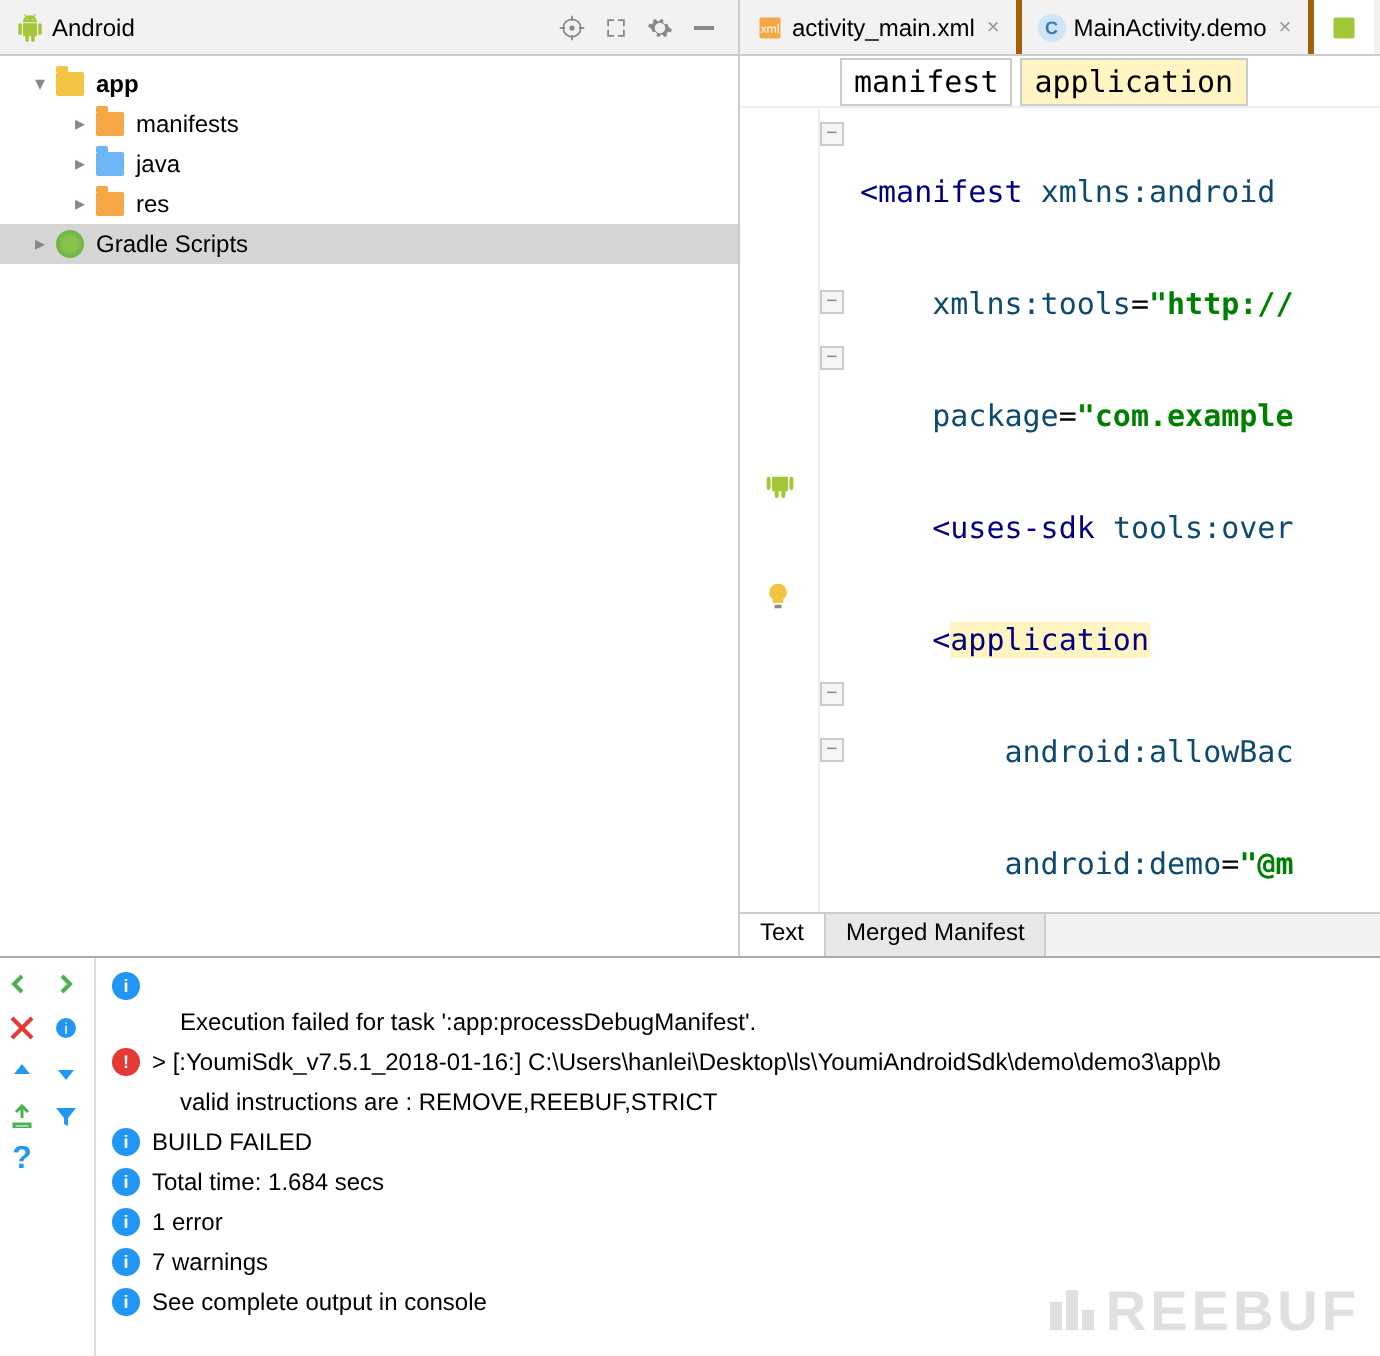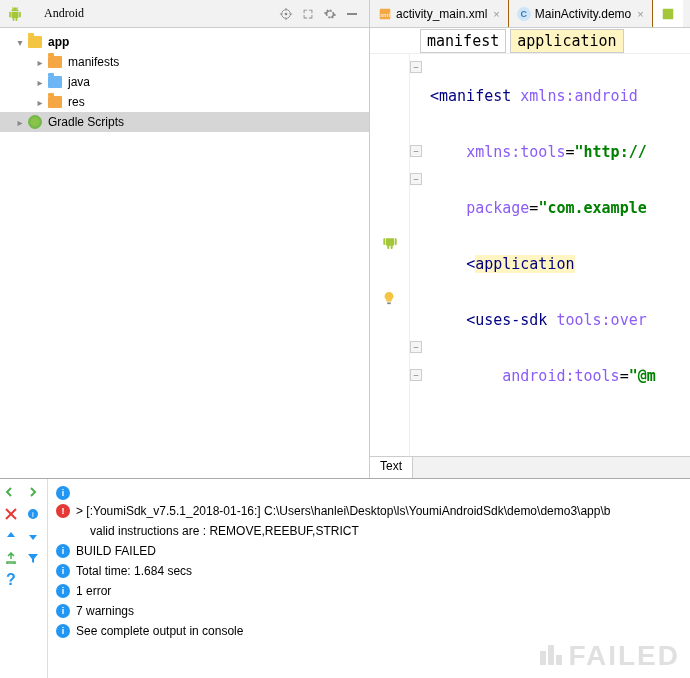--- a/index.html
+++ b/index.html
@@ -1,52 +1,52 @@
 <!DOCTYPE html>
 <html><head>
 <meta charset="utf-8">
 <style>
 * { box-sizing: border-box; margin: 0; padding: 0; }
 body { font-family: "Segoe UI", Arial, sans-serif; font-size: 12px; background: #fff; overflow: hidden; width: 690px; height: 678px; position: relative; }
 .top { display: flex; height: 478px; }
 .left-panel { width: 370px; border-right: 1px solid #ccc; background: #fff; display: flex; flex-direction: column; }
 .panel-header { height: 28px; background: #f2f2f2; border-bottom: 1px solid #ccc; display: flex; align-items: center; padding: 0 8px; }
-.panel-header .title { display: flex; align-items: flex-end; gap: 22px; flex: 1; font-family: Liberation Serif, serif; }
+.panel-header .title { display: flex; align-items: flex-start; gap: 4px; flex: 1; }
 .tool-icon { width: 18px; height: 18px; display: inline-flex; align-items: center; justify-content: center; color: #666; cursor: pointer; margin-left: 4px; }
 .tree { padding: 4px 0; }
 .tree-row { display: flex; align-items: center; height: 20px; padding-left: 8px; gap: 2px; cursor: pointer; }
 .tree-row.selected { background: #d6d6d6; }
 .tree-row .indent { display: inline-block; }
 .arrow { width: 12px; display: inline-flex; justify-content: center; color: #888; font-size: 10px; }
 .folder-icon { width: 14px; height: 12px; background: #f4c542; border-radius: 1px; display: inline-block; position: relative; margin-right: 4px; }
 .folder-icon.blue { background: #6cb6f5; }
 .folder-icon.orange { background: #f4a742; }
 .folder-icon::before { content: ""; position: absolute; top: -3px; left: 0; width: 6px; height: 3px; background: inherit; border-radius: 1px 1px 0 0; }
 .gradle-icon { width: 14px; height: 14px; border-radius: 50%; background: radial-gradient(circle, #8bc34a 40%, #4caf50 100%); display: inline-block; margin-right: 4px; border: 1px solid #7cb342; }
 .android-icon { width: 14px; height: 14px; display: inline-flex; align-items: center; justify-content: center; color: #a4c639; }
 .right-panel { flex: 1; display: flex; flex-direction: column; overflow: hidden; }
 .tabs { height: 28px; background: #f2f2f2; border-bottom: 1px solid #ccc; display: flex; align-items: stretch; }
-.tab { display: flex; align-items: center; padding: 0 8px; border-right: 1px solid #a16207; gap: 4px; cursor: pointer; }
+.tab { display: flex; align-items: center; padding: 0 8px; border-right: 3px solid #a16207; gap: 4px; cursor: pointer; }
 .tab.active { background: #fff; }
 .tab-close { color: #999; font-size: 11px; cursor: pointer; margin-left: 2px; }
 .file-icon-xml { width: 14px; height: 14px; display: inline-flex; align-items: center; justify-content: center; }
 .file-icon-java { width: 14px; height: 14px; border-radius: 50%; background: #cde5f7; color: #3b78b5; display: inline-flex; align-items: center; justify-content: center; font-size: 9px; font-weight: bold; }
 .breadcrumb { height: 26px; border-bottom: 1px solid #eee; display: flex; align-items: center; padding-left: 50px; gap: 4px; }
 .breadcrumb span { font-family: "Consolas", monospace; font-size: 15px; padding: 2px 6px; border: 1px solid #ccc; }
 .breadcrumb span.hl { background: #fff5c2; }
 .editor { flex: 1; font-family: "Consolas", monospace; font-size: 15px; line-height: 28px; position: relative; overflow: hidden; }
 .gutter { position: absolute; left: 0; top: 0; bottom: 0; width: 40px; background: #fff; border-right: 1px solid #eee; }
 .gutter-icon { position: absolute; left: 12px; width: 16px; height: 16px; }
 .fold { position: absolute; left: 40px; width: 14px; top: 0; bottom: 0; }
 .fold-mark { position: absolute; left: 0; width: 12px; height: 12px; border: 1px solid #ccc; background: #f5f5f5; font-size: 9px; line-height: 10px; text-align: center; color: #888; }
 .code { padding-left: 60px; white-space: pre; }
 .code .line { height: 28px; }
 .hl-word { background: #fff5c2; }
 .kw-tag { color: #000080; }
-.kw-attr { color: #8b5cf6; }
+.kw-attr { color: #0c4a6e; }
 .kw-str { color: #008000; font-weight: bold; }
 .bottom-tabs { height: 22px; border-top: 1px solid #ccc; display: flex; background: #f2f2f2; text-align: center; }
 .bottom-tab { padding: 2px 10px; border-right: 1px solid #ccc; cursor: pointer; background: #e8e8e8; }
 .bottom-tab.active { background: #fff; }
 .messages-panel { border-top: 1px solid #aaa; height: 200px; display: flex; flex-direction: column; }
 .messages-header { height: 22px; background: #e8e8e8; padding: 2px 8px; border-bottom: 1px solid #ccc; }
 .messages-body { flex: 1; display: flex; position: relative; }
 .msg-toolbar { width: 48px; border-right: 1px solid #ddd; display: flex; flex-wrap: wrap; align-content: flex-start; padding: 4px 2px; gap: 4px; }
 .msg-toolbar .tbtn { width: 18px; height: 18px; display: flex; align-items: center; justify-content: center; cursor: pointer; }
 .msg-list { flex: 1; padding: 4px 8px; overflow: hidden; }
@@ -176,33 +176,35 @@
         <div class="fold-mark" style="top:7px">−</div>
         <div class="fold-mark" style="top:91px">−</div>
         <div class="fold-mark" style="top:119px">−</div>
         <div class="fold-mark" style="top:287px">−</div>
         <div class="fold-mark" style="top:315px">−</div>
       </div>
       <div class="code">
 <div class="line"><span class="kw-tag">&lt;</span><span class="kw-tag">manifest</span><span> </span><span class="kw-attr">xmlns:android</span></div>
 <div class="line">    <span class="kw-attr">xmlns:tools</span><span>=</span><span class="kw-str">"http://</span></div>
 <div class="line">    <span class="kw-attr">package</span><span>=</span><span class="kw-str">"com.example</span></div>
+<div class="line">    <span class="kw-tag">&lt;</span><span class="kw-tag">uses-sdk</span><span> </span><span class="kw-attr">tools:over</span></div>
 <div class="line">    <span class="kw-tag">&lt;</span><span class="kw-tag hl-word">application</span></div>
-<div class="line">    <span class="kw-tag">&lt;</span><span class="kw-tag">uses-sdk</span><span> </span><span class="kw-attr">tools:over</span></div>
-<div class="line">        <span class="kw-attr">android:tools</span><span>=</span><span class="kw-str">"@m</span></div>
+<div class="line">        <span class="kw-attr">android:allowBac</span></div>
+<div class="line">        <span class="kw-attr">android:demo</span><span>=</span><span class="kw-str">"@m</span></div>
 
 
 
 
 
 
       </div>
     </div>
     <div class="bottom-tabs">
       <div class="bottom-tab active">Text</div>
+      <div class="bottom-tab">Merged Manifest</div>
     </div>
   </div>
 </div>
 
 <div class="messages-panel">
   <div class="messages-body">
     <div class="msg-toolbar">
       <span class="tbtn">
           <svg width="14" height="14" viewBox="0 0 14 14">
             <path d="M7 3l-4 4 4 4" fill="none" stroke="#4caf50" stroke-width="2"></path>
@@ -245,20 +247,24 @@
             <path d="M1 2h10L7 7v4l-2-1V7z" fill="#2196f3"></path>
           </svg>
         </span>
       <span class="tbtn" style="color:#2196f3;font-size:16px;font-weight:bold">?</span>
     </div>
     <div class="msg-list">
       <div class="msg-row">
           <span class="msg-icon info">i</span>
         </div>
       <div class="msg-row">
+          <span class="msg-icon none"></span>
+          <span style="padding-left:14px">Execution failed for task ':app:processDebugManifest'.</span>
+        </div>
+      <div class="msg-row">
           <span class="msg-icon error">!</span>
           <span>&gt; [:YoumiSdk_v7.5.1_2018-01-16:] C:\Users\hanlei\Desktop\ls\YoumiAndroidSdk\demo\demo3\app\b</span>
         </div>
       <div class="msg-row">
           <span class="msg-icon none"></span>
           <span style="padding-left:14px">valid instructions are : REMOVE,REEBUF,STRICT</span>
         </div>
       <div class="msg-row">
           <span class="msg-icon info">i</span>
           <span>BUILD FAILED</span>
@@ -274,16 +280,16 @@
       <div class="msg-row">
           <span class="msg-icon info">i</span>
           <span>7 warnings</span>
         </div>
       <div class="msg-row">
           <span class="msg-icon info">i</span>
           <span>See complete output in console</span>
         </div>
     </div>
     <div class="watermark">
-      <span class="bars"><span style="height:14px"></span><span style="height:20px"></span><span style="height:10px"></span></span><span>FAILED</span>
+      <span class="bars"><span style="height:14px"></span><span style="height:20px"></span><span style="height:10px"></span></span><span>REEBUF</span>
     </div>
   </div>
 </div>
 
 </body></html>

